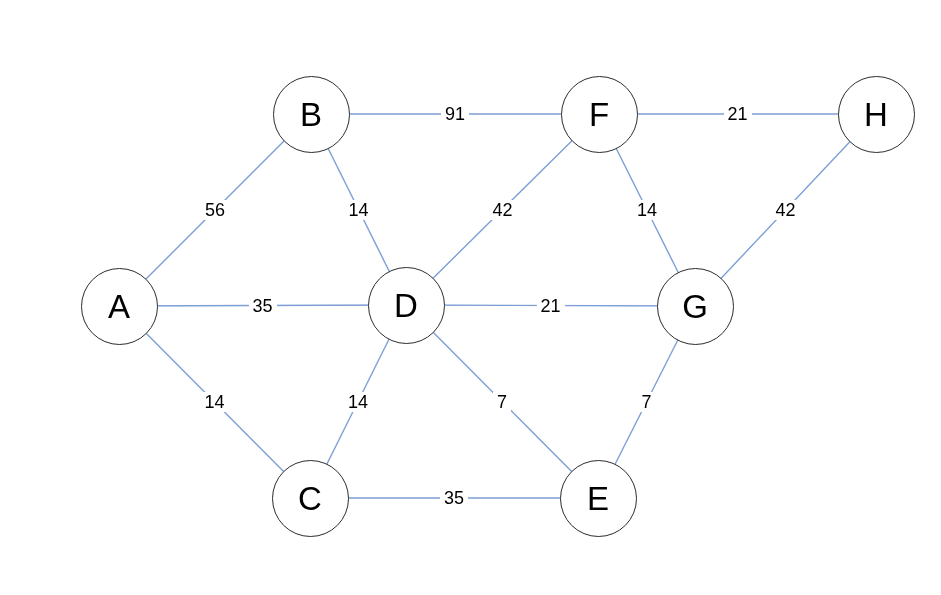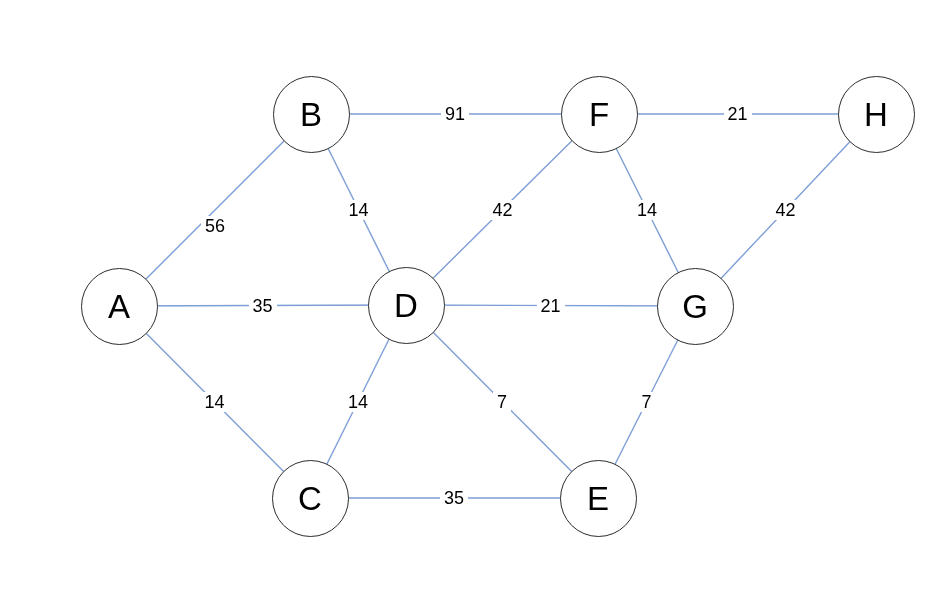--- a/index.html
+++ b/index.html
@@ -71,21 +71,21 @@
       <line x1="310" y1="498" x2="598" y2="498" stroke="#7d9ed6" stroke-width="1.4"></line>
       <line x1="406" y1="305" x2="598" y2="498" stroke="#7d9ed6" stroke-width="1.4"></line>
       <line x1="406" y1="305" x2="599" y2="114" stroke="#7d9ed6" stroke-width="1.4"></line>
       <line x1="406" y1="305" x2="695" y2="306" stroke="#7d9ed6" stroke-width="1.4"></line>
       <line x1="598" y1="498" x2="695" y2="306" stroke="#7d9ed6" stroke-width="1.4"></line>
       <line x1="599" y1="114" x2="695" y2="306" stroke="#7d9ed6" stroke-width="1.4"></line>
       <line x1="599" y1="114" x2="876" y2="114" stroke="#7d9ed6" stroke-width="1.4"></line>
       <line x1="695" y1="306" x2="876" y2="114" stroke="#7d9ed6" stroke-width="1.4"></line>
     </svg>
   <div class="overlay-layer">
-      <span class="edge-label" style="left: 215px; top: 226px; font-size: 18px; color: rgb(0, 0, 0); background: rgb(255, 255, 255);">56</span>
+      <span class="edge-label" style="left: 215px; top: 210px; font-size: 18px; color: rgb(0, 0, 0); background: rgb(255, 255, 255);">56</span>
       <span class="edge-label" style="left: 214.5px; top: 402px; font-size: 18px; color: rgb(0, 0, 0); background: rgb(255, 255, 255);">14</span>
       <span class="edge-label" style="left: 262.5px; top: 305.5px; font-size: 18px; color: rgb(0, 0, 0); background: rgb(255, 255, 255);">35</span>
       <span class="edge-label" style="left: 358.5px; top: 209.5px; font-size: 18px; color: rgb(0, 0, 0); background: rgb(255, 255, 255);">14</span>
       <span class="edge-label" style="left: 455px; top: 114px; font-size: 18px; color: rgb(0, 0, 0); background: rgb(255, 255, 255);">91</span>
       <span class="edge-label" style="left: 358px; top: 401.5px; font-size: 18px; color: rgb(0, 0, 0); background: rgb(255, 255, 255);">14</span>
       <span class="edge-label" style="left: 454px; top: 498px; font-size: 18px; color: rgb(0, 0, 0); background: rgb(255, 255, 255);">35</span>
       <span class="edge-label" style="left: 502px; top: 401.5px; font-size: 18px; color: rgb(0, 0, 0); background: rgb(255, 255, 255);">7</span>
       <span class="edge-label" style="left: 502.5px; top: 209.5px; font-size: 18px; color: rgb(0, 0, 0); background: rgb(255, 255, 255);">42</span>
       <span class="edge-label" style="left: 550.5px; top: 305.5px; font-size: 18px; color: rgb(0, 0, 0); background: rgb(255, 255, 255);">21</span>
       <span class="edge-label" style="left: 646.5px; top: 402px; font-size: 18px; color: rgb(0, 0, 0); background: rgb(255, 255, 255);">7</span>

